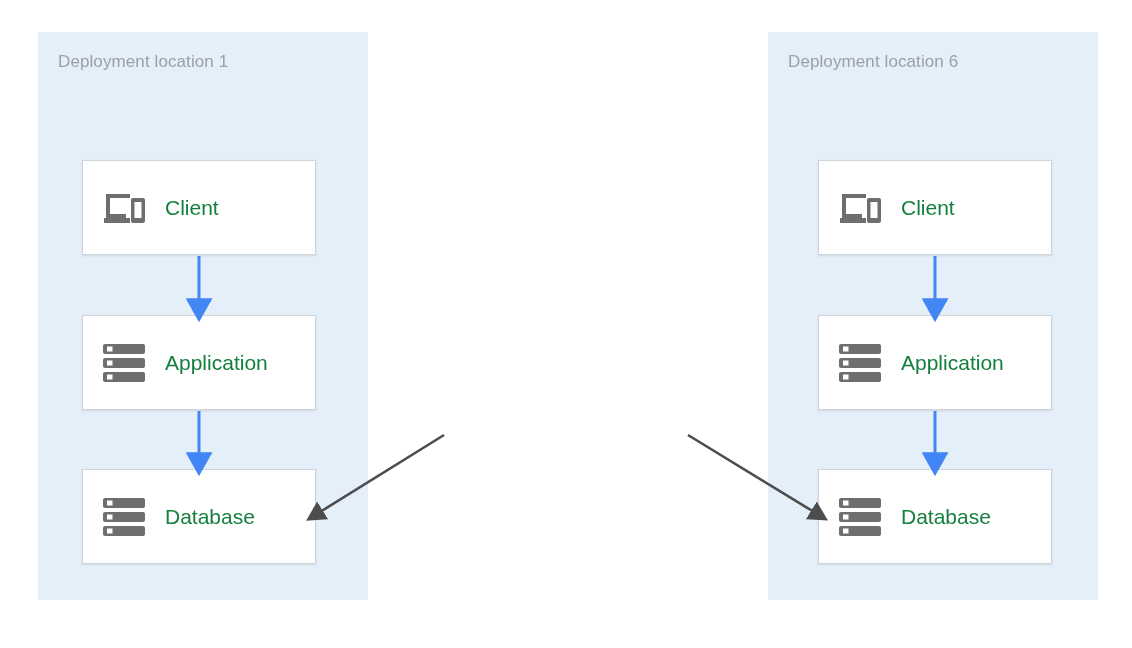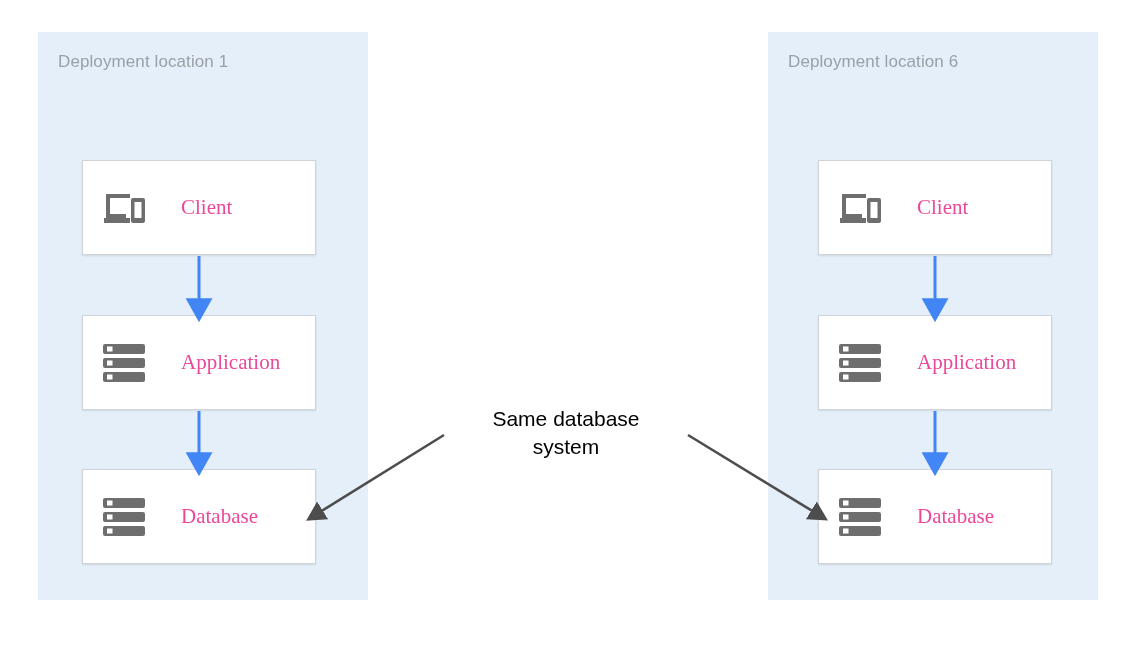--- a/index.html
+++ b/index.html
@@ -54,25 +54,24 @@
   .node-icon {
     width: 46px;
     height: 46px;
     margin-left: 18px;
     flex: 0 0 auto;
     display: flex;
     align-items: center;
     justify-content: center;
   }
   .node-label {
-    margin-left: 34px;
+    margin-left: 18px;
     font-size: 21px;
-    color: #ec4899;
+    color: #15803d;
     white-space: nowrap;
-    font-family: Liberation Serif, serif;
   }
 
   
   .n-l-client { left: 82px; top: 160px; width: 234px; height: 95px; }
   .n-l-app    { left: 82px; top: 315px; width: 234px; height: 95px; }
   .n-l-db     { left: 82px; top: 469px; width: 234px; height: 95px; }
   
   .n-r-client { left: 818px; top: 160px; width: 234px; height: 95px; }
   .n-r-app    { left: 818px; top: 315px; width: 234px; height: 95px; }
   .n-r-db     { left: 818px; top: 469px; width: 234px; height: 95px; }
@@ -206,18 +205,14 @@
     <line x1="199" y1="256" x2="199" y2="303" stroke="#4285f4" stroke-width="3" marker-end="url(#blueHead)"></line>
     <line x1="199" y1="411" x2="199" y2="457" stroke="#4285f4" stroke-width="3" marker-end="url(#blueHead)"></line>
 
     <line x1="935" y1="256" x2="935" y2="303" stroke="#4285f4" stroke-width="3" marker-end="url(#blueHead)"></line>
     <line x1="935" y1="411" x2="935" y2="457" stroke="#4285f4" stroke-width="3" marker-end="url(#blueHead)"></line>
 
     <line x1="444" y1="435" x2="320" y2="512" stroke="#4d4d4d" stroke-width="2.6" marker-end="url(#grayHead)"></line>
     <line x1="688" y1="435" x2="814" y2="512" stroke="#4d4d4d" stroke-width="2.6" marker-end="url(#grayHead)"></line>
   </svg>
 
-  <div class="annotation">
-    <div>Same database</div>
-    <div>system</div>
-  </div>
 
 </div>
 
 </body></html>

